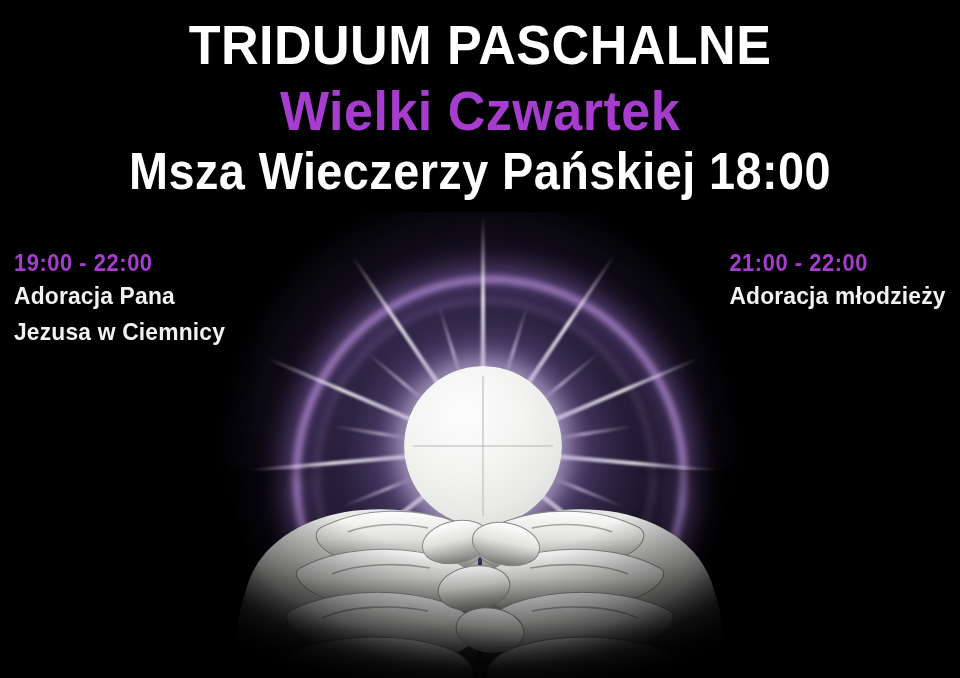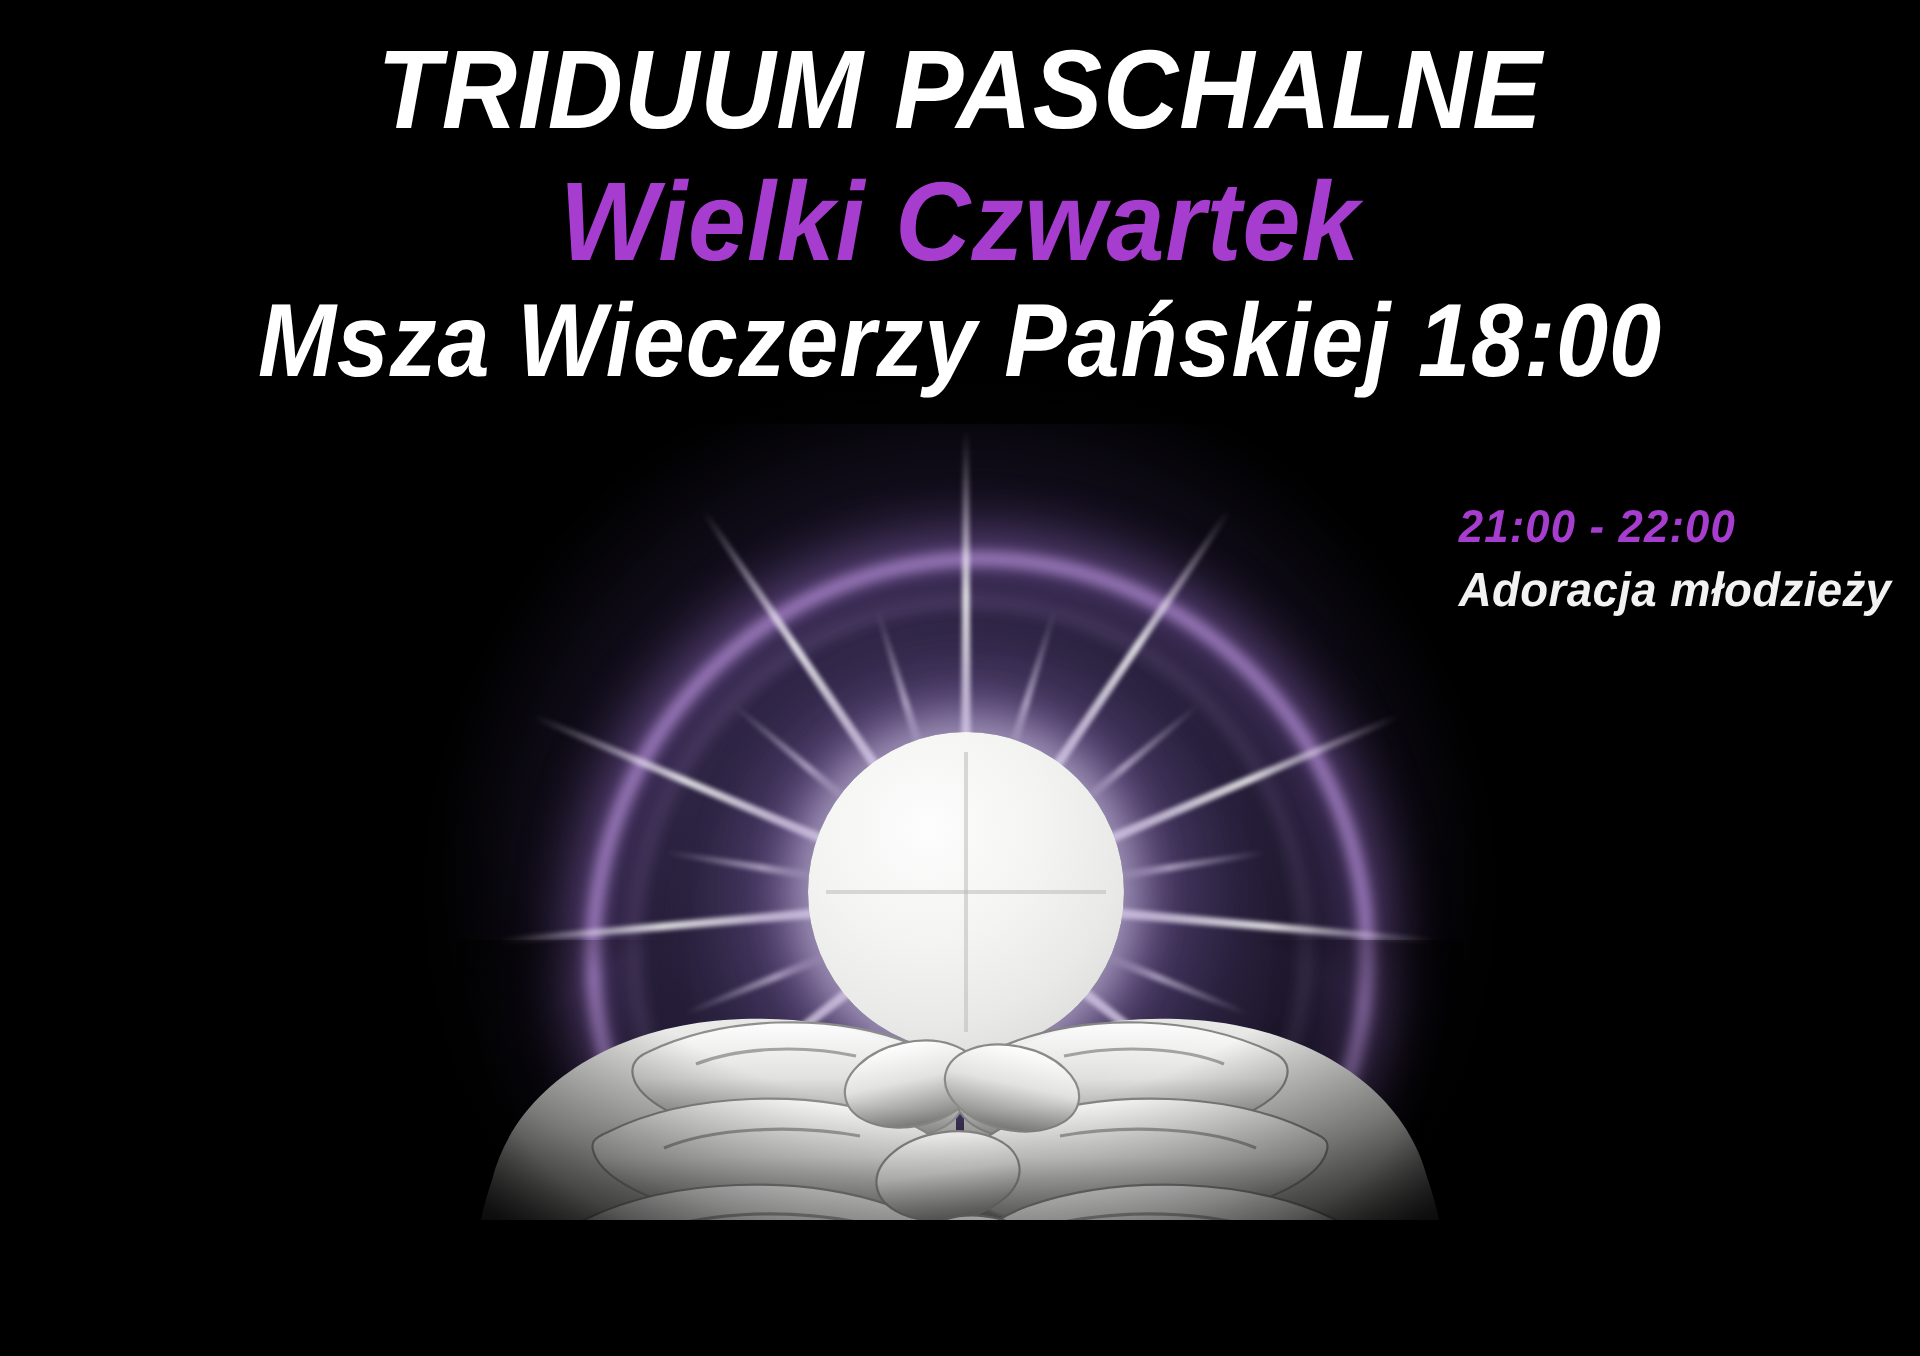--- a/index.html
+++ b/index.html
@@ -5,25 +5,24 @@
 <style>
   html, body {
     margin: 0;
     padding: 0;
     background: #000000;
   }
 
   .poster {
     position: relative;
     width: 960px;
-    height: 610px;
+    height: 678px;
     background: #000000;
     overflow: hidden;
     font-family: "Liberation Sans", "DejaVu Sans", sans-serif;
-    font-style: italic;
     -webkit-font-smoothing: antialiased;
   }
 
   
   .artwork {
     position: absolute;
     left: 0;
     top: 0;
     width: 960px;
     height: 678px;
@@ -360,19 +359,24 @@
   </div>
 
   <div class="top-band"></div>
 
   <div class="headline title-main">TRIDUUM PASCHALNE</div>
 
   <div class="headline title-sub">Wielki Czwartek</div>
 
   <div class="headline title-mass">Msza Wieczerzy Pańskiej 18:00</div>
 
+  <div class="info-block info-left">
+    <div class="info-time">19:00 - 22:00</div>
+    <div class="info-desc">Adoracja Pana</div>
+    <div class="info-desc">Jezusa w Ciemnicy</div>
+  </div>
 
   <div class="info-block info-right">
     <div class="info-time">21:00 - 22:00</div>
     <div class="info-desc">Adoracja młodzieży</div>
   </div>
 
 </div>
 
 </body></html>

